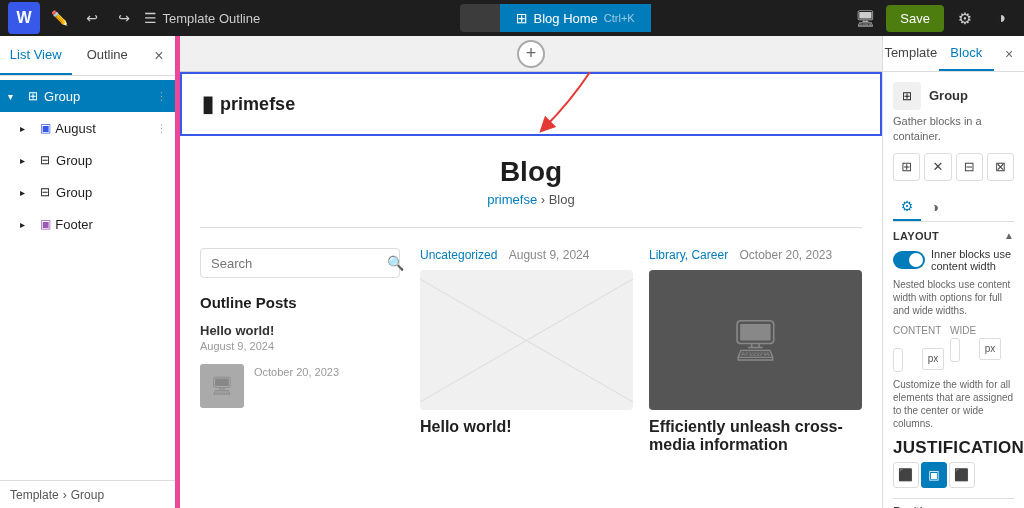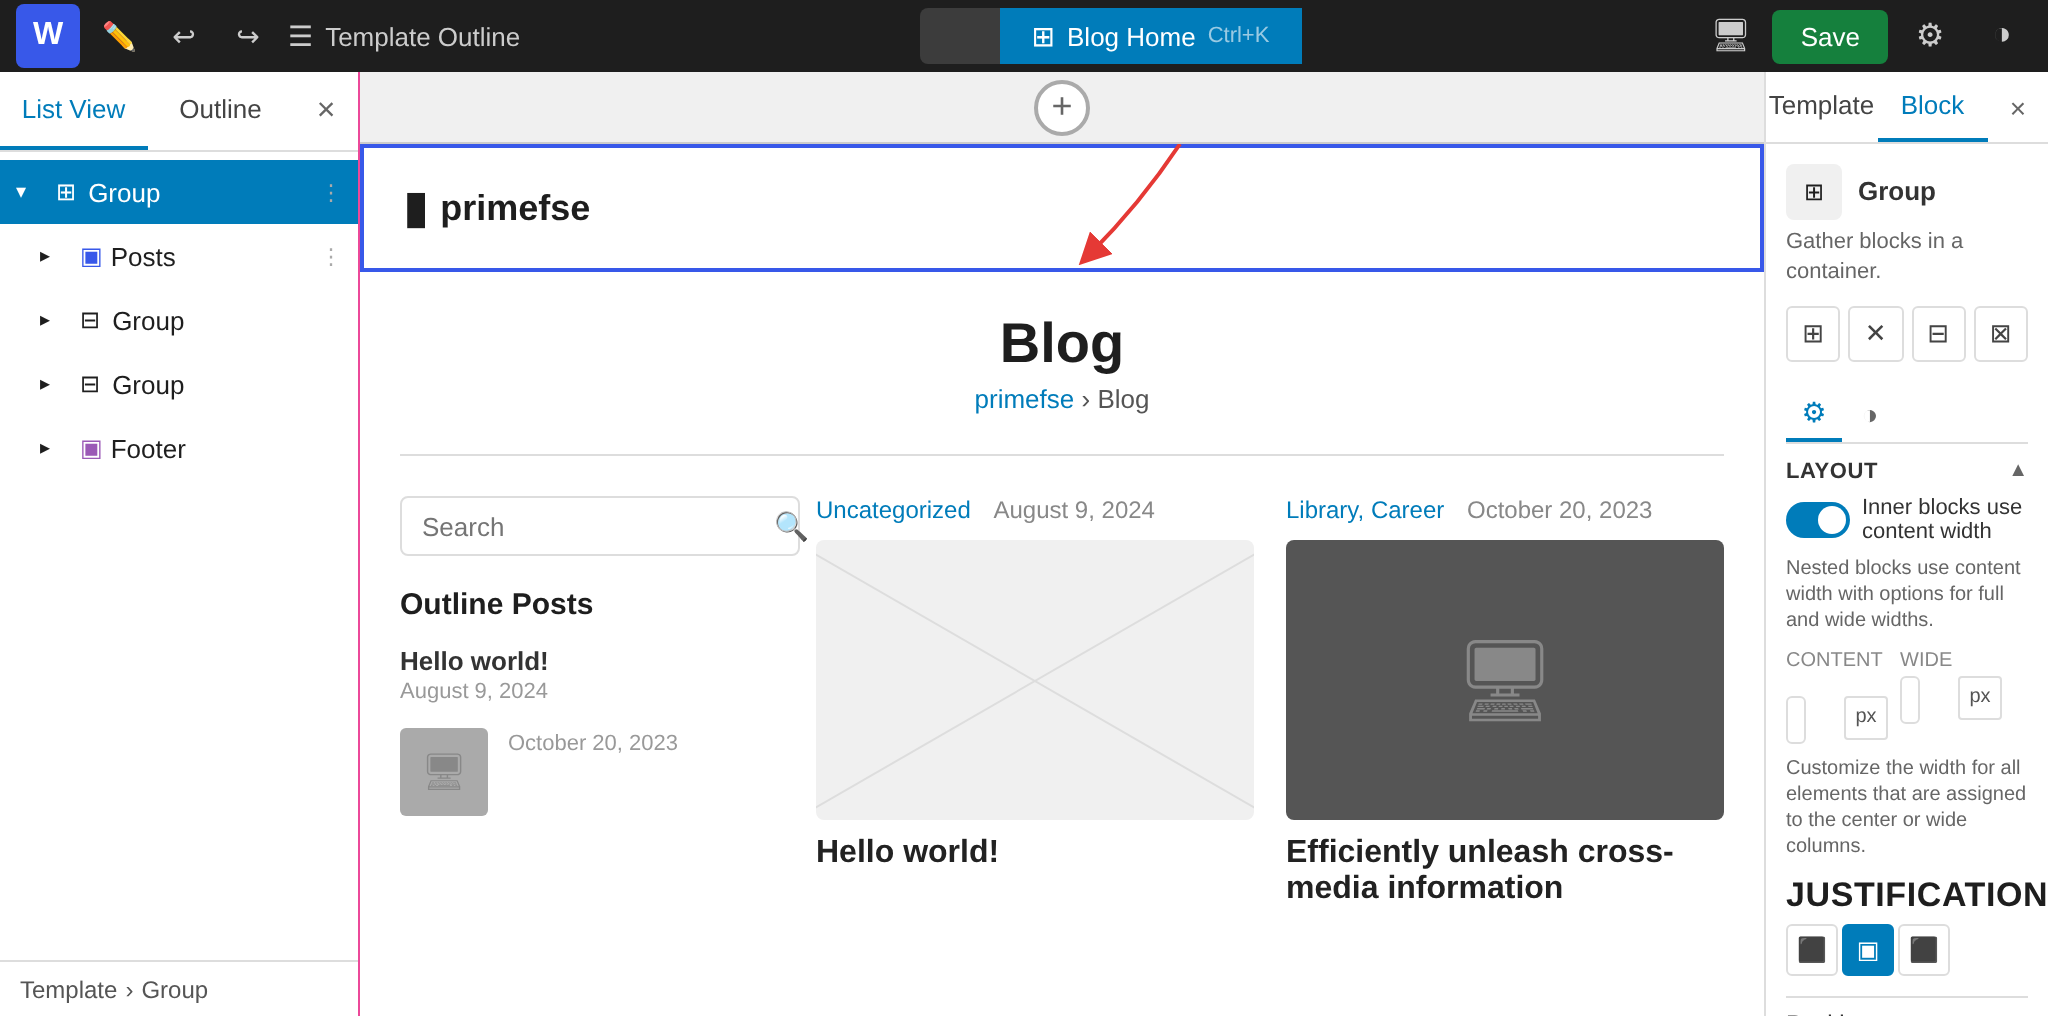--- a/index.html
+++ b/index.html
@@ -33,34 +33,34 @@
       padding: 0 20px; font-size: 13px; cursor: pointer; border-radius: 4px 0 0 4px;
     }
     .active-tab {
       background: #007cba; color: white; height: 28px;
       padding: 0 16px; font-size: 13px; border: none; cursor: pointer;
       display: flex; align-items: center; gap: 6px;
     }
     .shortcut { color: rgba(255,255,255,0.6); font-size: 11px; }
     .top-bar-right { display: flex; align-items: center; gap: 6px; margin-left: auto; }
     .save-btn {
-      background: #15803d; color: white; border: none; padding: 6px 14px;
+      background: #4d7c0f; color: white; border: none; padding: 6px 14px;
       border-radius: 4px; font-size: 13px; cursor: pointer; font-weight: 500;
     }
     .icon-btn {
       width: 30px; height: 30px; border-radius: 4px; border: none;
       background: transparent; color: #ccc; cursor: pointer;
       display: flex; align-items: center; justify-content: center; font-size: 16px;
     }
 
     
     .main-layout { display: flex; height: calc(508px - 36px); }
 
     
-    .left-panel { width: 180px; background: #fff; border-right: 1px solid #ec4899; display: flex; flex-direction: column; }
+    .left-panel { width: 180px; background: #fff; border-right: 5px solid #ec4899; display: flex; flex-direction: column; }
     .panel-tabs { display: flex; border-bottom: 1px solid #ddd; height: 40px; }
     .panel-tab {
       flex: 1; border: none; background: transparent; font-size: 13px;
       cursor: pointer; color: #444; border-bottom: 2px solid transparent;
     }
     .panel-tab.active { color: #007cba; border-bottom: 2px solid #007cba; }
     .close-btn {
       width: 32px; border: none; background: transparent; cursor: pointer;
       color: #666; font-size: 16px; display: flex; align-items: center; justify-content: center;
     }
@@ -106,21 +106,21 @@
       border-radius: 4px; font-size: 14px; text-decoration: none; margin-left: 12px;
     }
 
     
     .blog-area { padding: 20px; background: white; }
     .blog-title { text-align: center; font-size: 28px; font-weight: 600; margin-bottom: 4px; }
     .blog-breadcrumb { text-align: center; font-size: 13px; color: #555; margin-bottom: 20px; }
     .blog-breadcrumb a { color: #007cba; text-decoration: none; }
     .blog-separator { border: none; border-top: 1px solid #ddd; margin-bottom: 20px; }
 
-    .blog-columns { display: flex; gap: 8px; }
+    .blog-columns { display: flex; gap: 20px; }
     .sidebar { width: 200px; flex-shrink: 0; }
     .search-box {
       display: flex; align-items: center; border: 1px solid #ddd;
       border-radius: 4px; padding: 6px 10px; margin-bottom: 16px; background: white;
     }
     .search-input { border: none; outline: none; font-size: 13px; flex: 1; color: #555; }
     .search-icon { color: #999; font-size: 14px; }
     .popular-posts h3 { font-size: 15px; font-weight: 600; margin-bottom: 12px; }
     .post-item { margin-bottom: 12px; }
     .post-item-title { font-size: 13px; font-weight: 600; color: #333; }
@@ -265,21 +265,21 @@
     <div class="tree-list">
       <div class="tree-item selected">
         <span class="expand">▾</span>
         <span class="item-icon">⊞</span>
         <span>Group</span>
         <span style="font-size:11px;color:#aaa;margin-left:auto;">⋮</span>
       </div>
       <div class="tree-item level-1">
         <span class="expand">▸</span>
         <span style="color:#3858e9;font-size:12px;">▣</span>
-        <span>Posts</span>
+        <span>August</span>
         <span style="font-size:11px;color:#aaa;margin-left:auto;">⋮</span>
       </div>
       <div class="tree-item level-1">
         <span class="expand">▸</span>
         <span class="item-icon">⊟</span>
         <span>Group</span>
       </div>
       <div class="tree-item level-1">
         <span class="expand">▸</span>
         <span class="item-icon">⊟</span>

